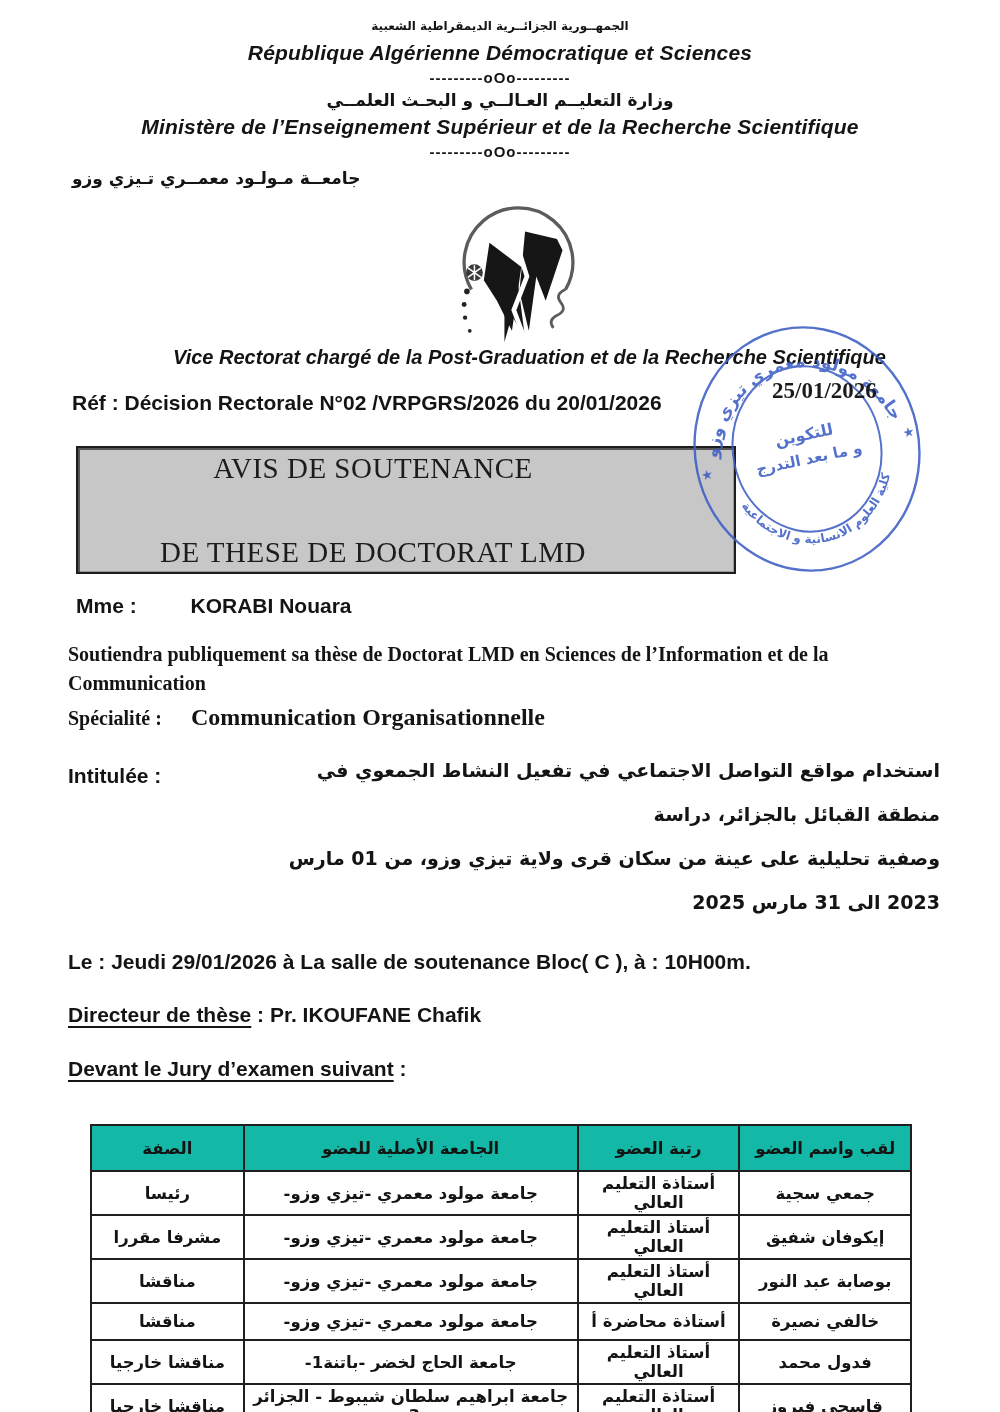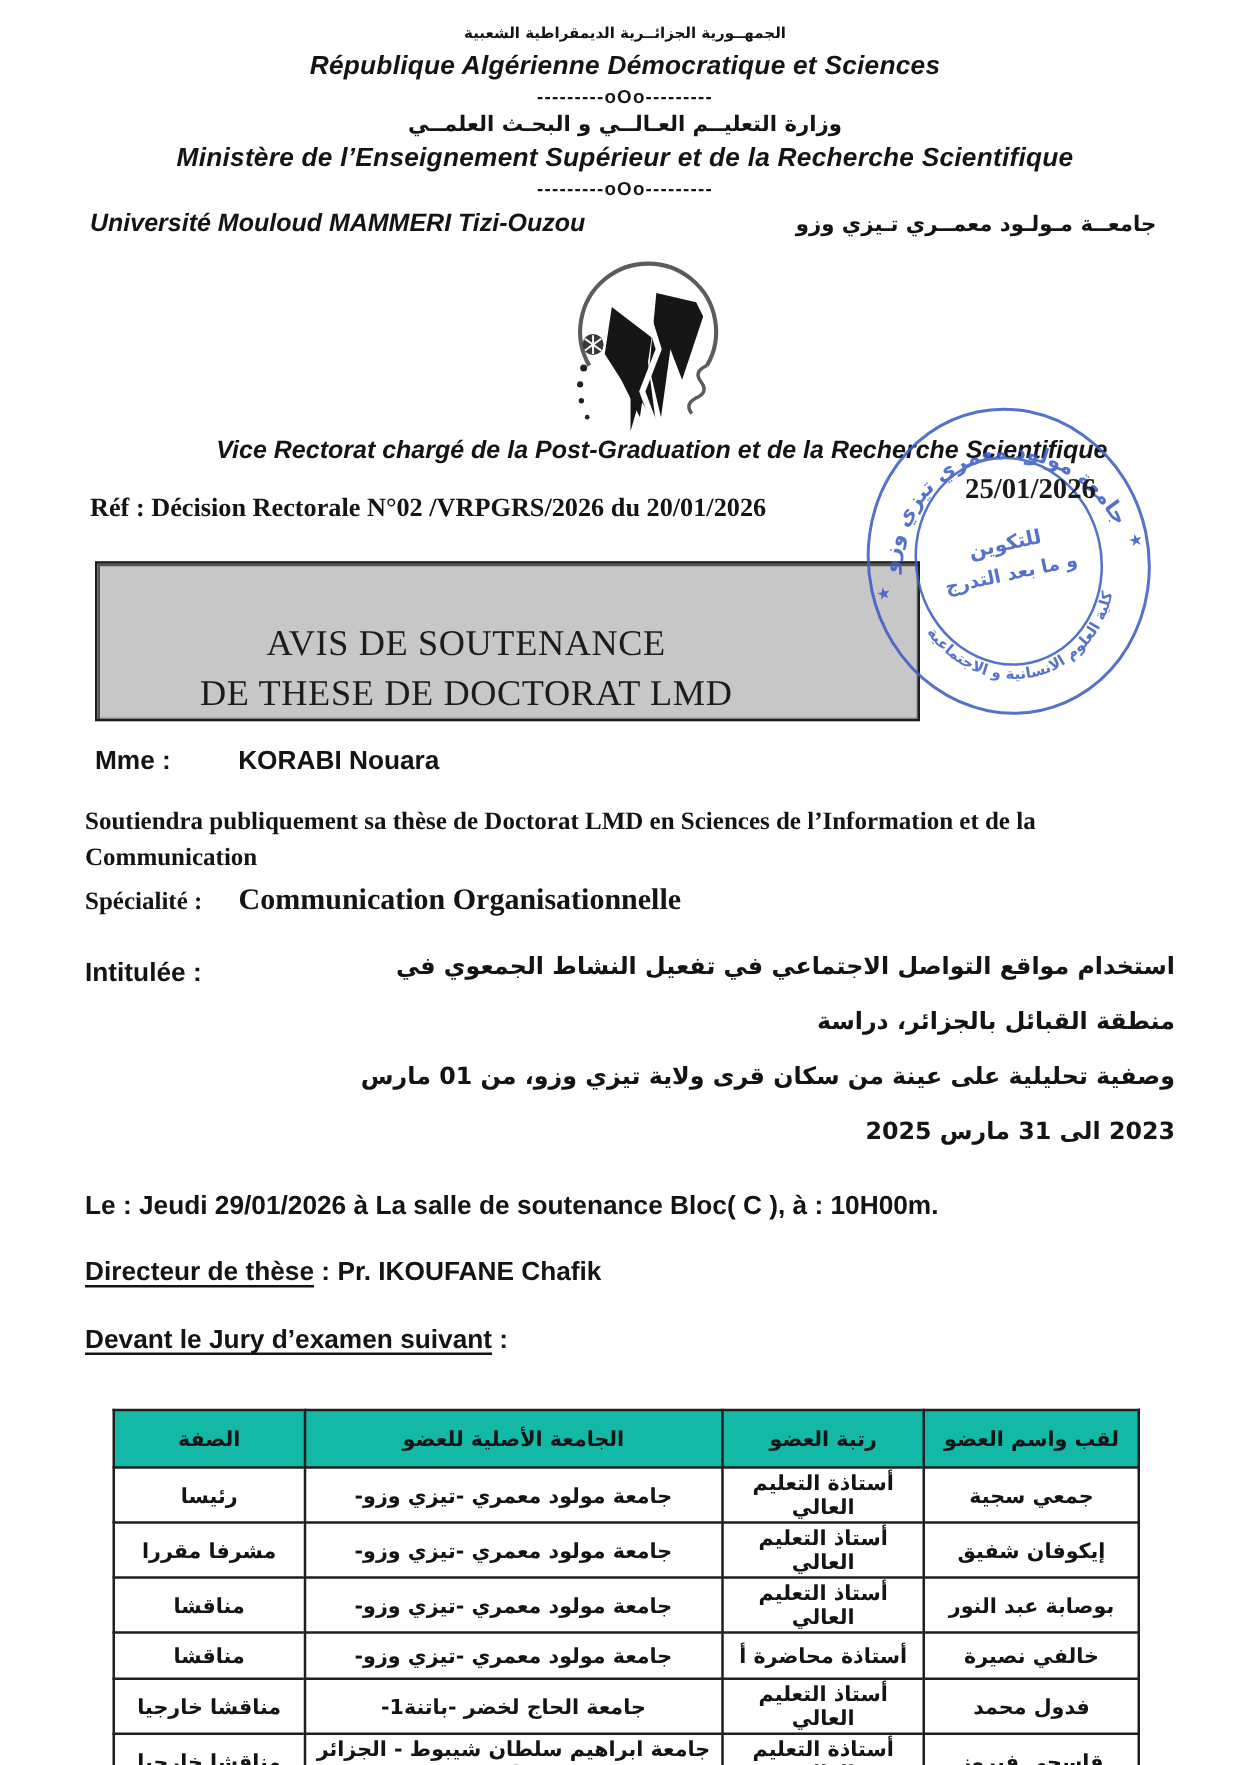--- a/index.html
+++ b/index.html
@@ -23,34 +23,34 @@
   .uni-ar { font-size:17px; font-weight:bold; }
 
   
   .logo-wrap { width:175px; height:150px; margin:4px auto 0 auto; transform:translateX(18px); }
   .logo-wrap svg { width:100%; height:100%; }
 
   
   .vice-line { text-align:center; font-size:20px; font-weight:bold; font-style:italic;
                margin-top:2px; padding-left:59px; line-height:26px; }
   .ref-row { position:relative; margin-top:20px; padding:0 72px;
-             font-family:Liberation Serif, serif; font-weight:bold; font-size:21px; line-height:26px; }
+             font-family:Liberation Sans, sans-serif; font-weight:bold; font-size:21px; line-height:26px; }
   .stamp-date { position:absolute; left:772px; top:378px; z-index:6;
                 font-family:"Liberation Serif", serif; font-weight:bold; font-size:23px; color:#1b1b1b; }
 
   
   .stamp { position:absolute; left:688px; top:318px; width:238px; height:262px; z-index:5;
            transform:rotate(-12deg); opacity:.88; pointer-events:none; }
   .stamp text { font-family:"DejaVu Sans", sans-serif; font-weight:bold; }
 
   
   .notice-box { margin:30px 2px 0 76px; width:660px; height:128px;
                 background:#c7c7c7; border:2px solid #1d1d1d;
                 box-shadow:2px 2px 0 #555 inset, -1px -1px 0 #9a9a9a inset;
-                display:flex; flex-direction:column; justify-content:flex-end; align-items:center;
+                display:flex; flex-direction:column; justify-content:space-between; align-items:center;
                 padding-right:66px; position:relative; z-index:1; }
   .notice-box div { font-family:"Liberation Serif", serif; font-size:29px; color:#1c1c1c;
                     letter-spacing:.5px; line-height:40px; white-space:nowrap; }
 
   
   .mme-row { margin:20px 0 0 76px; font-size:21px; font-weight:bold; }
   .mme-row .name { margin-left:48px; }
   .paragraph { margin:22px 70px 0 68px; font-family:"Liberation Serif", serif;
                font-weight:bold; font-size:20px; line-height:29px; }
   .specialty { margin:3px 0 0 68px; font-family:"Liberation Serif", serif; font-weight:bold;
@@ -81,21 +81,20 @@
 <body>
 
 <div class="header">
   <div class="ar ar-republic">الجمهــورية الجزائــرية الديمقراطية الشعبية</div>
   <div class="fr-line">République Algérienne Démocratique et Sciences</div>
   <div class="sep">---------oOo---------</div>
   <div class="ar ar-ministry">وزارة التعليــم العـالــي و البحـث العلمــي</div>
   <div class="fr-line">Ministère de l’Enseignement Supérieur et de la Recherche Scientifique</div>
   <div class="sep">---------oOo---------</div>
   <div class="uni-row">
-    <span class="uni-fr">Université Mouloud MAMMERI Tizi-Ouzou</span>
     <span class="ar uni-ar">جامعــة مـولـود معمــري تـيزي وزو</span>
   </div>
 </div>
 
 <div class="logo-wrap">
   <svg viewBox="0 0 170 160">
     <path d="M34.8,104 A58,58 0 1 1 135.2,104" fill="none" stroke="#5c5c5c" stroke-width="3.5"></path>
     <path d="M135.2,104 q-12,5 -5,14 q7,9 -5,14 q-9,5 -3,13" fill="none" stroke="#5c5c5c" stroke-width="3"></path>
     <circle cx="38" cy="86" r="9" fill="#3a3a3a"></circle>
     <path d="M31,81 l14,10 M31,91 l14,-10 M38,78 v16" stroke="#ffffff" stroke-width="1.6"></path>

